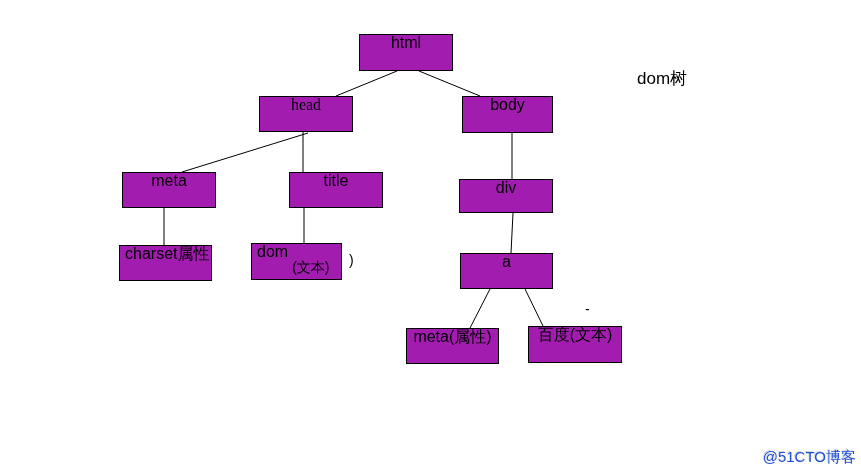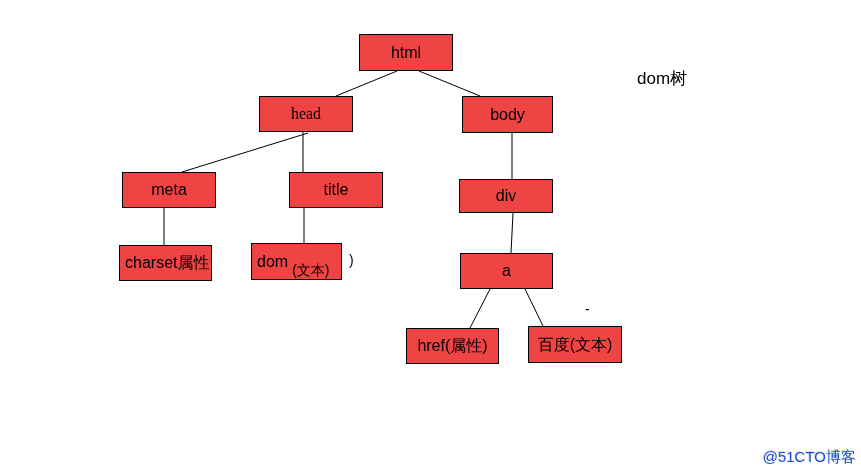--- a/index.html
+++ b/index.html
@@ -21,23 +21,23 @@
     left: 0;
     top: 0;
     width: 861px;
     height: 473px;
     z-index: 1;
   }
   .node {
     position: absolute;
     box-sizing: border-box;
     border: 1px solid #000000;
-    background: #ef4444;
+    background: #a21caf;
     display: flex;
-    align-items: center;
+    align-items: flex-start;
     justify-content: center;
     font-size: 16px;
     line-height: 1;
     white-space: nowrap;
     z-index: 2;
   }
   .node.left-align {
     justify-content: flex-start;
     padding-left: 5px;
   }
@@ -120,21 +120,21 @@
   <div class="node left-align" style="left:119px; top:245px; width:93px; height:36px;">
     <span>charset属性</span>
   </div>
 
   <div class="node left-align" style="left:251px; top:243px; width:91px; height:37px;">
     <span>dom</span>
     <span class="suffix">(文本)</span>
   </div>
 
   <div class="node" style="left:406px; top:328px; width:93px; height:36px;">
-    <span>href(属性)</span>
+    <span>meta(属性)</span>
   </div>
 
   <div class="node" style="left:528px; top:326px; width:94px; height:37px;">
     <span>百度(文本)</span>
   </div>
 
   <div class="caption" style="left:637px; top:67px;">dom树</div>
 
   <div class="watermark">@51CTO博客</div>
 

